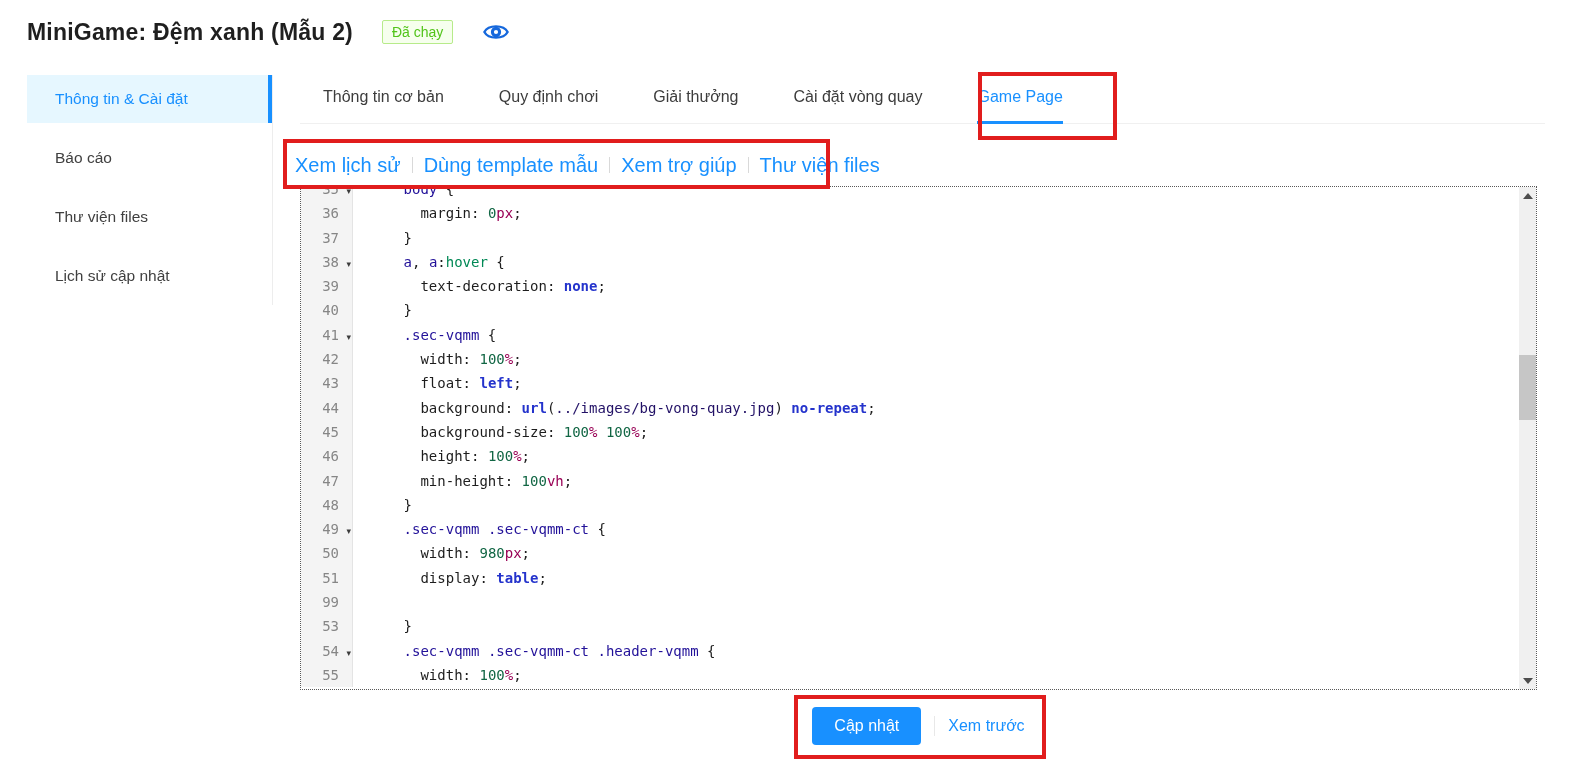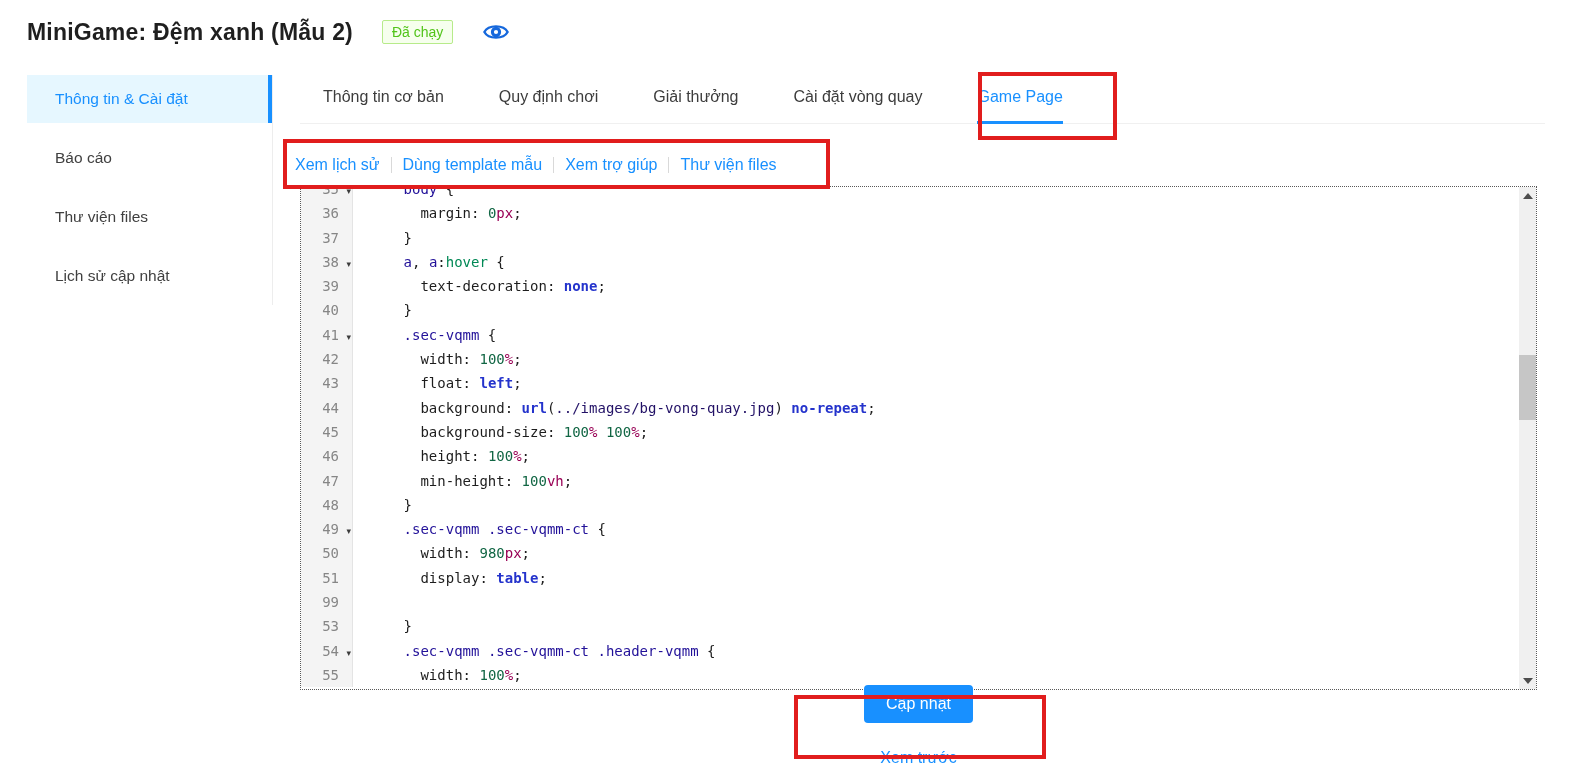--- a/index.html
+++ b/index.html
@@ -18,21 +18,21 @@
   .vdiv { position:absolute; left:272px; top:75px; width:1px; height:230px; background:#ededed; }
 
   
   .tabbar { position:absolute; left:300px; top:80px; width:1245px; height:44px; border-bottom:1px solid #f0f0f0; display:flex; padding-left:23px; }
   .tab { font-size:16px; color:#3c3c3c; margin-right:55px; height:44px; line-height:34px; position:relative; cursor:pointer; white-space:nowrap; }
   .tab.active { color:#1890ff; }
   .tab.active::after { content:""; position:absolute; left:0; right:0; bottom:0; height:3px; background:#1890ff; }
 
   
   .linkrow { position:absolute; left:295px; top:150px; height:30px; display:flex; align-items:center; }
-  .linkrow a { font-size:16px; color:#1890ff; text-decoration:none; cursor:pointer; white-space:nowrap; }
+  .linkrow a { font-size:20px; color:#1890ff; text-decoration:none; cursor:pointer; white-space:nowrap; }
   .lsep { width:1px; height:16px; background:#d9d9d9; margin:0 11px; }
 
   
   .editor { position:absolute; left:300px; top:186px; width:1237px; height:504px; border:1px dotted #595959; background:#fff; overflow:hidden; }
   .rows { margin-top:-10px; }
   .row { display:flex; height:24.3px; }
   .gut { width:52px; flex:0 0 52px; background:#f4f4f4; border-right:1px solid #e4e4e4; color:#868686; font-family:"DejaVu Sans Mono", monospace; font-size:14px; line-height:24.3px; text-align:right; padding-right:13px; position:relative; }
   .fold { position:absolute; right:1px; top:2px; font-size:9px; color:#3c3c3c; font-family:"DejaVu Sans", sans-serif; cursor:pointer; }
   pre.code { font-family:"DejaVu Sans Mono", monospace; font-size:14px; line-height:24.3px; white-space:pre; }
   .tk-pl { color:#1d1d1d; }
@@ -46,21 +46,21 @@
 
   
   .sbar { position:absolute; top:0; right:0; width:17px; height:100%; background:#f0f0f0; }
   .sb-up, .sb-down { position:absolute; left:0; width:17px; height:17px; display:flex; align-items:center; justify-content:center; cursor:pointer; }
   .sb-up { top:0; } .sb-down { bottom:0; }
   .tri-up { width:0; height:0; border-left:5px solid transparent; border-right:5px solid transparent; border-bottom:6px solid #4d4d4d; }
   .tri-down { width:0; height:0; border-left:5px solid transparent; border-right:5px solid transparent; border-top:6px solid #4d4d4d; }
   .sb-thumb { position:absolute; left:0; top:168px; width:17px; height:65px; background:#c6c6c6; cursor:pointer; }
 
   
-  .footer { position:absolute; left:300px; top:703px; width:1237px; height:46px; display:flex; align-items:center; justify-content:center; gap:13px;flex-direction:column; }
+  .footer { position:absolute; left:300px; top:703px; width:1237px; height:46px; display:flex; align-items:center; justify-content:center; gap:13px; }
   .btn-primary { background:#1890ff; color:#fff; border:none; border-radius:4px; font-size:16px; font-family:"Liberation Sans", sans-serif; padding:10px 22px; cursor:pointer; }
   .fdiv { width:1px; height:20px; background:#e8e8e8; }
   .preview { font-size:16px; color:#1890ff; text-decoration:none; cursor:pointer; }
 
   
   .rbox { position:absolute; border:4px solid #e11d1d; background:transparent; z-index:10; pointer-events:none; }
   .rbox1 { left:978px; top:72px;  width:139px; height:68px; }
   .rbox2 { left:283px; top:139px; width:547px; height:50px; }
   .rbox3 { left:794px; top:695px; width:252px; height:64px; }
 </style>

